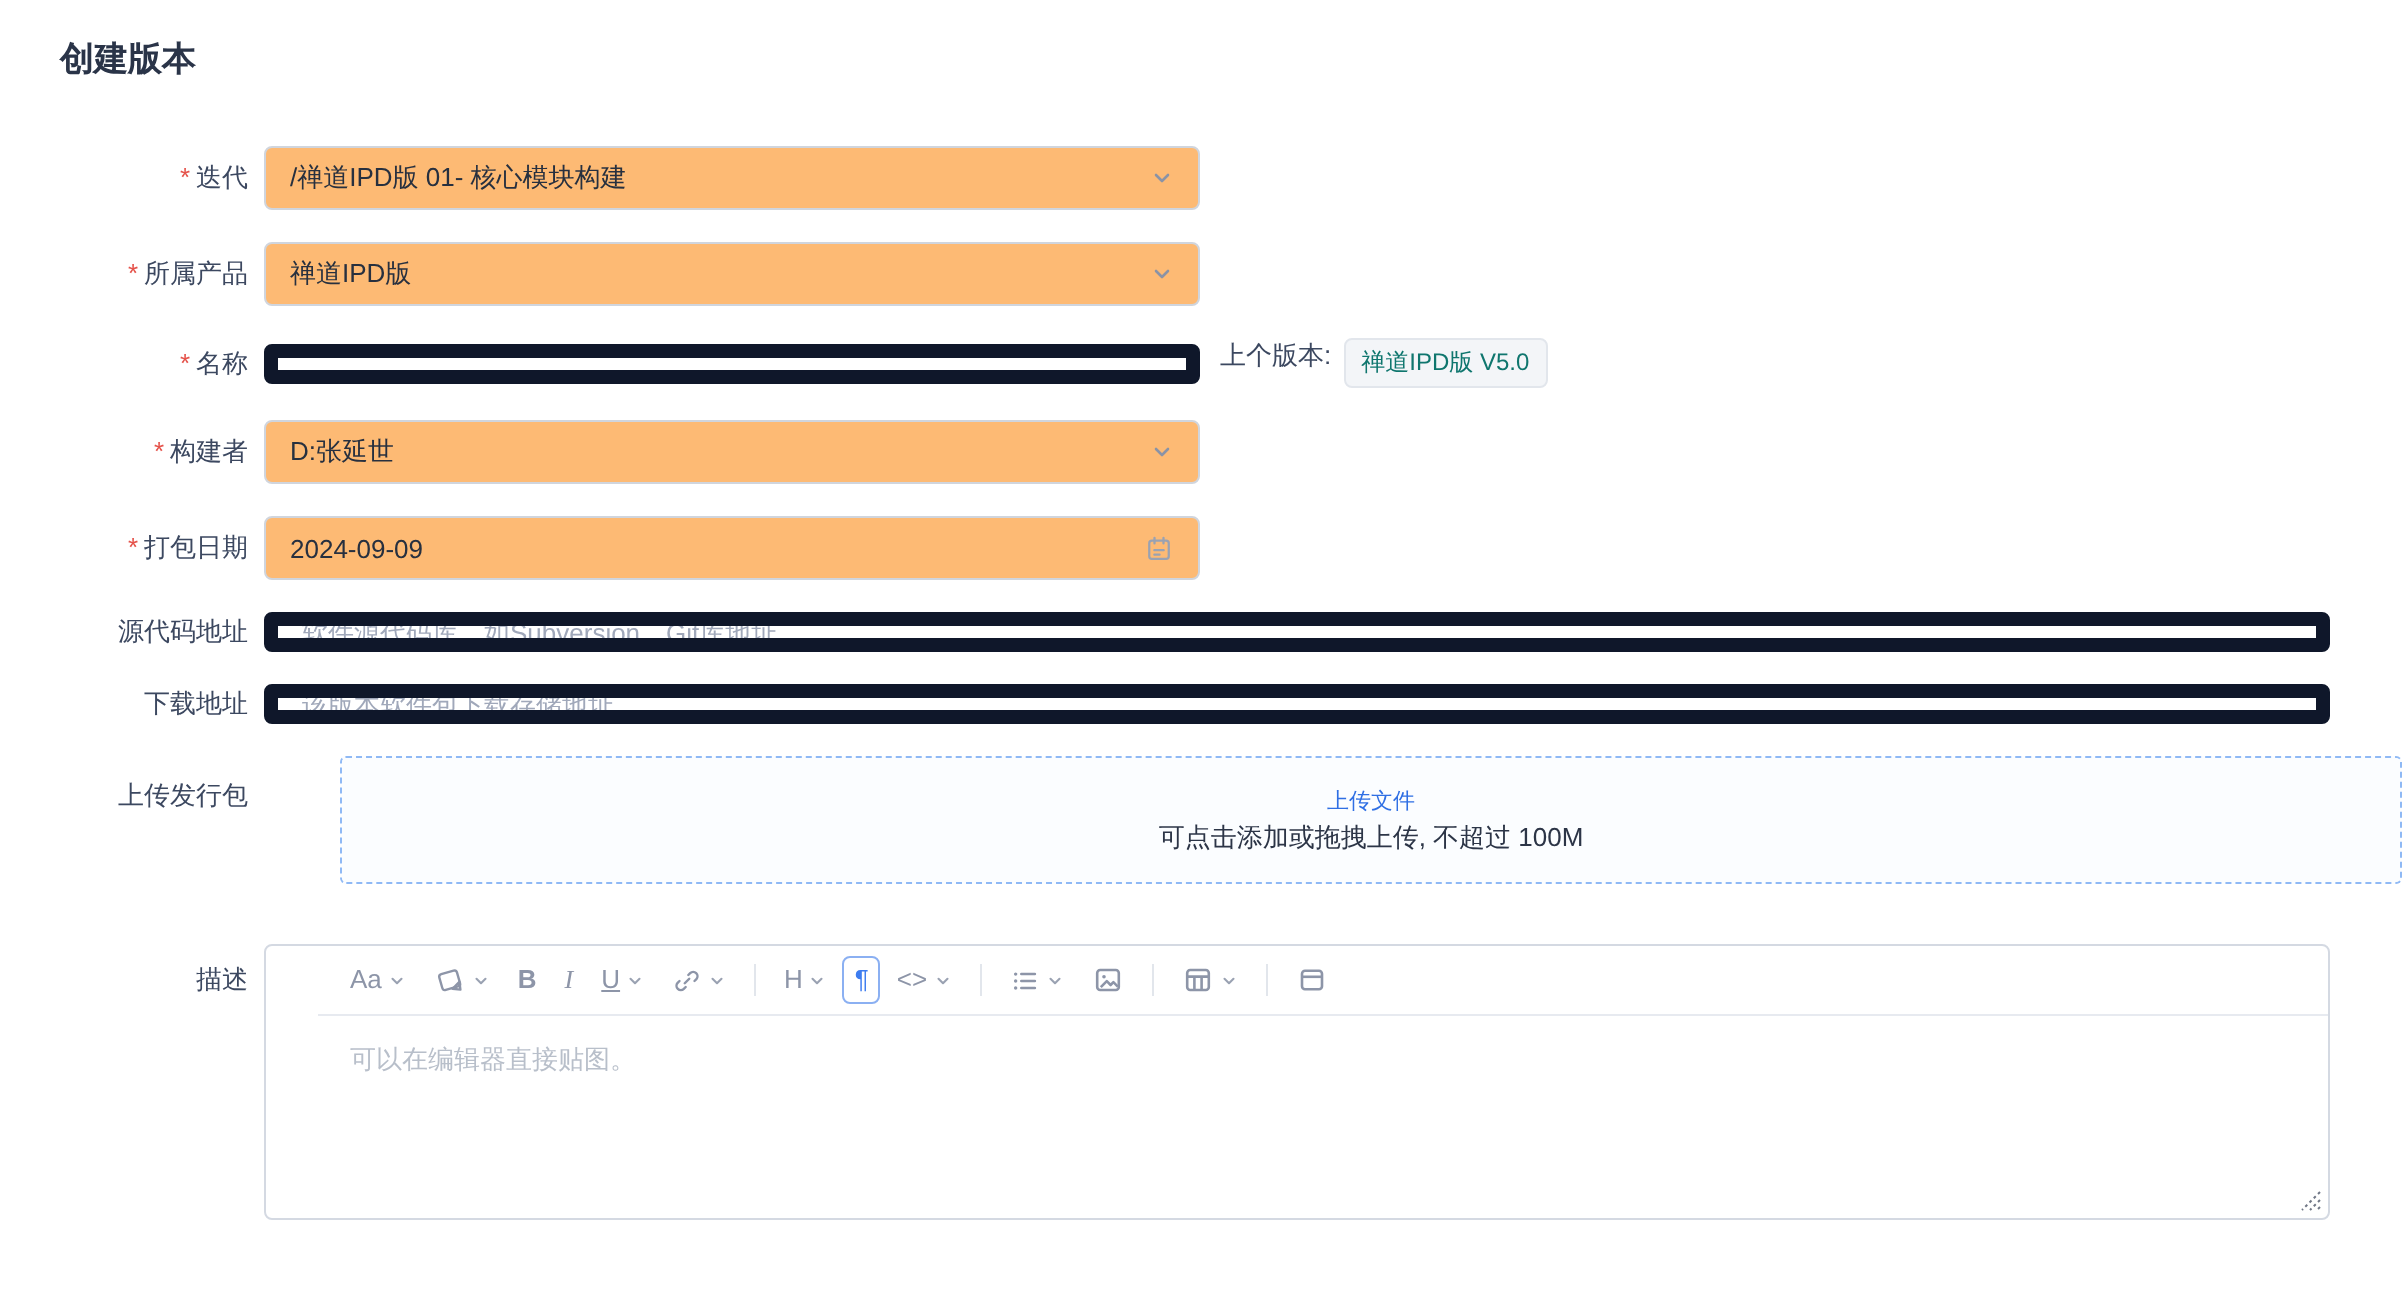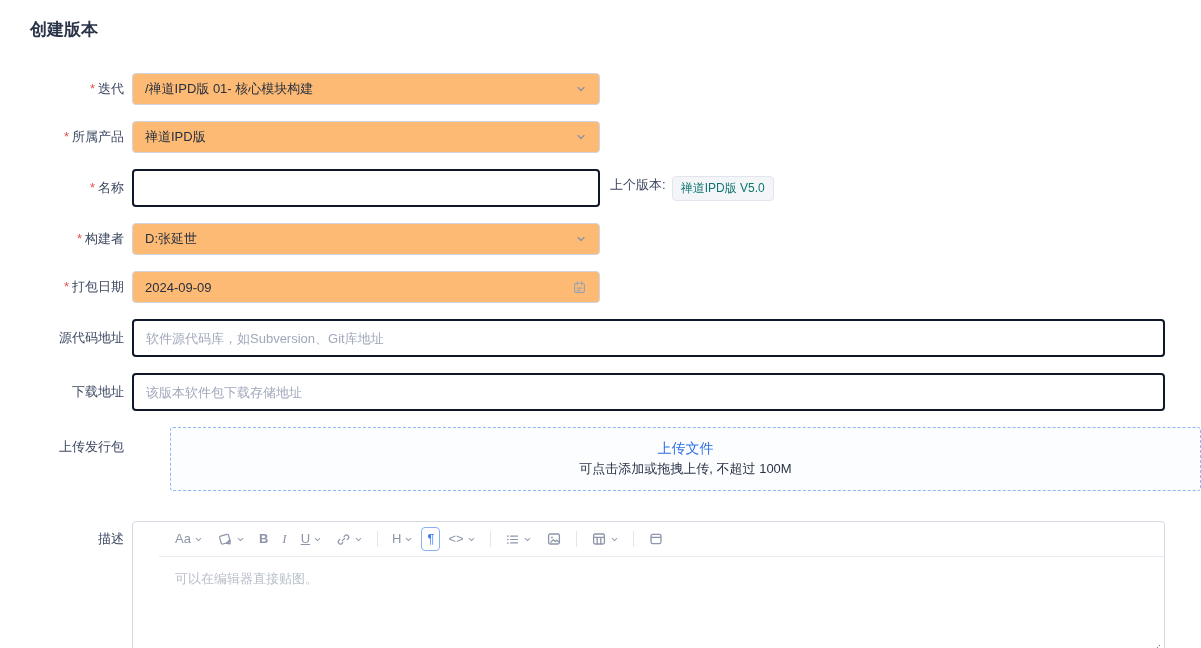--- a/index.html
+++ b/index.html
@@ -24,41 +24,41 @@
   }
   .req { color: #e5534b; margin-right: 3px; font-size: 13px; }
   .control {
     height: 32px; border: 1px solid #d0d5dd; border-radius: 4px;
     background: #fdba74; display: flex; align-items: center;
     padding: 0 12px; font-size: 13px; color: #27303f;
   }
   .select { width: 468px; justify-content: space-between; cursor: pointer; }
   .select .sel-text { overflow: hidden; white-space: nowrap; }
   input.text {
-    height: 38px; border: 2px solid #0f172a; border-radius: 4px;
+    height: 20px; border: 7px solid #0f172a; border-radius: 4px;
     padding: 0 12px; font-size: 13px; color: #737373; outline: none;
     font-family: "Liberation Sans", "DejaVu Sans", sans-serif;
   }
   input.text::placeholder { color: #a0a8ba; }
   .w-narrow { width: 468px; }
   .w-wide { width: 1033px; }
   .date-box { width: 468px; justify-content: space-between; align-items: center; }
   .prev-wrap { margin-left: 10px; display: flex; align-items: flex-start; gap: 6px; font-size: 13px; color: #3c4860; }
   .badge {
     background: #f3f5f8; border: 1px solid #e2e6ec; border-radius: 4px;
     padding: 3px 8px; font-size: 12px; color: #0f766e; white-space: nowrap;
   }
   .upload-row { align-items: flex-start; margin-bottom: 30px; gap: 38px; }
   .upload-row .label { margin-top: 11px; }
   .upload-box {
     width: 1033px; height: 64px; border: 1px dashed #8fb9f5; border-radius: 3px;
     background: #fbfdff; display: flex; flex-direction: column;
     align-items: center; justify-content: center; gap: 2px; cursor: pointer;
   }
-  .upload-link { color: #2f6fe4; font-size: 14px; }
+  .upload-link { color: #2f6fe4; font-size: 11px; }
   .upload-hint { color: #2c3547; font-size: 13px; }
   .editor-row { align-items: flex-start; margin-bottom: 12px; }
   .editor-row .label { margin-top: 9px; }
   .editor {
     width: 1033px; border: 1px solid #d4d9e2; border-radius: 4px;
     background: #fff; position: relative; padding-left: 26px;
   }
   .toolbar {
     display: flex; align-items: center; height: 35px;
     border-bottom: 1px solid #e7eaf0; padding: 0 9px;

